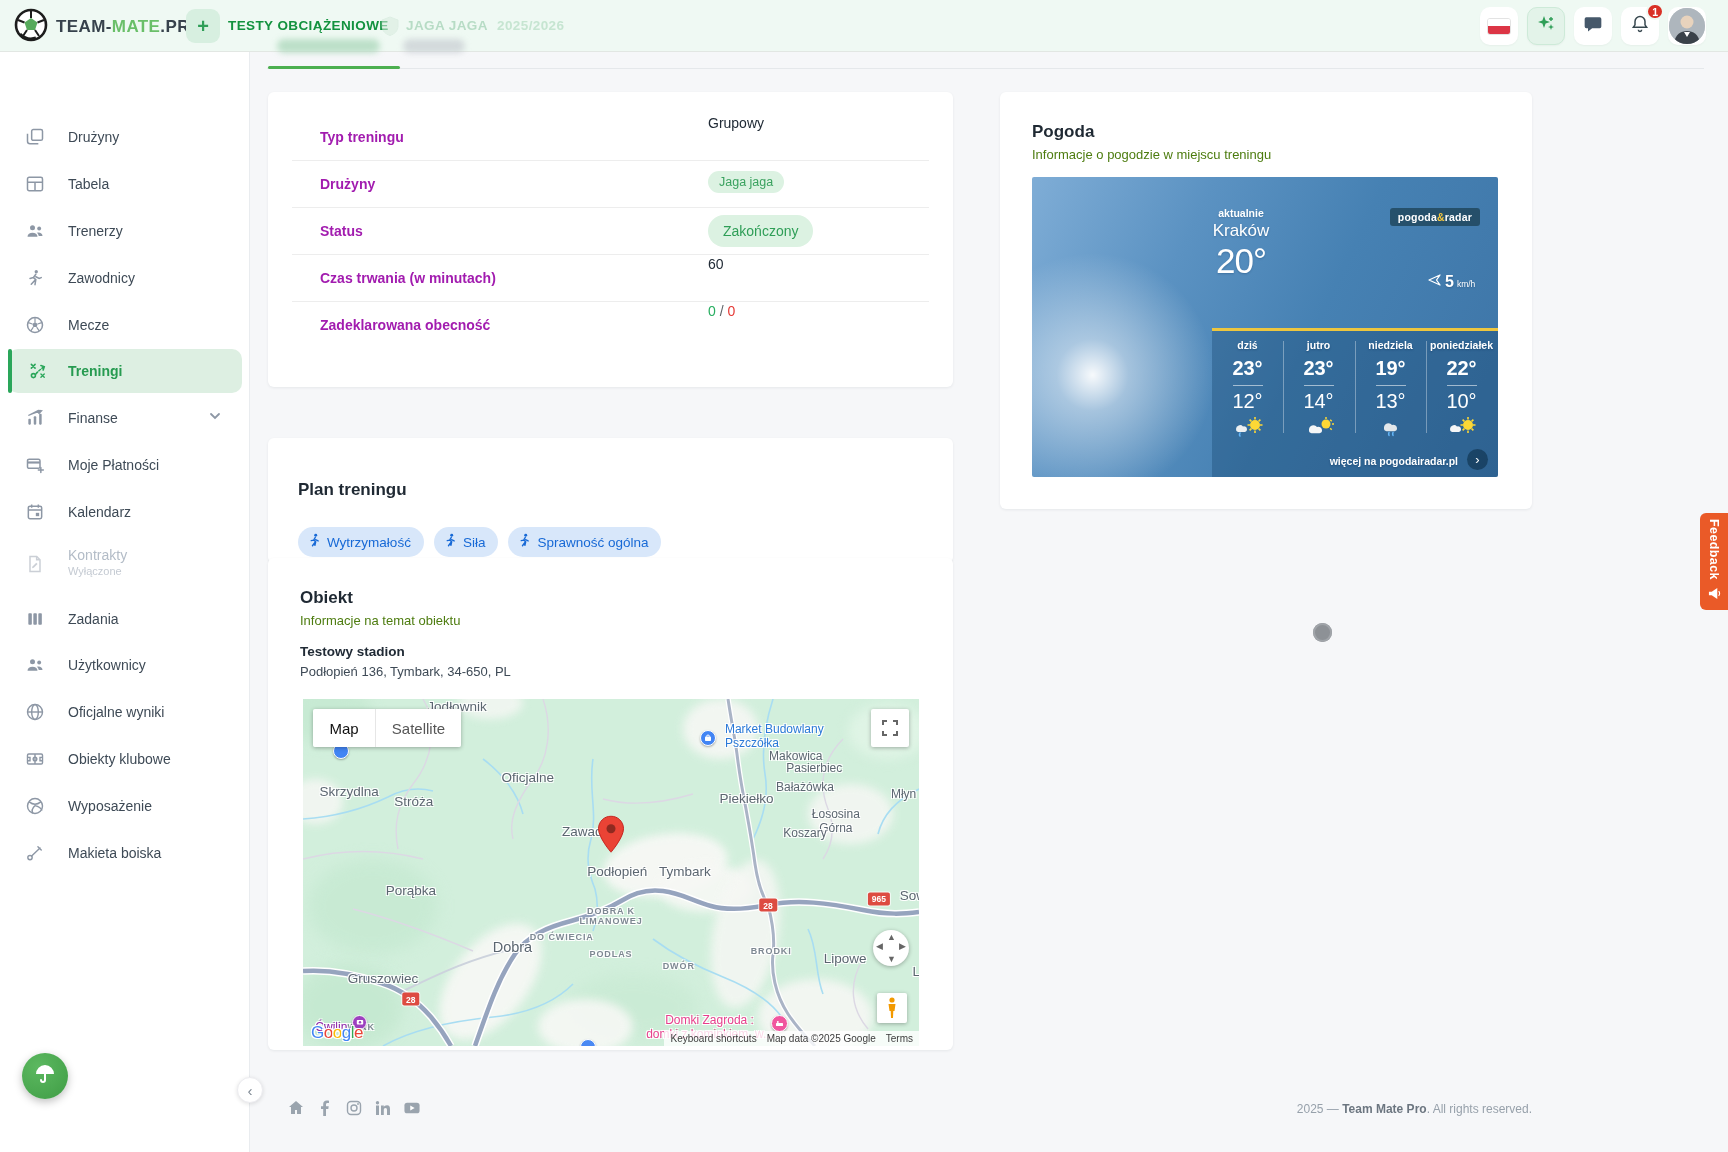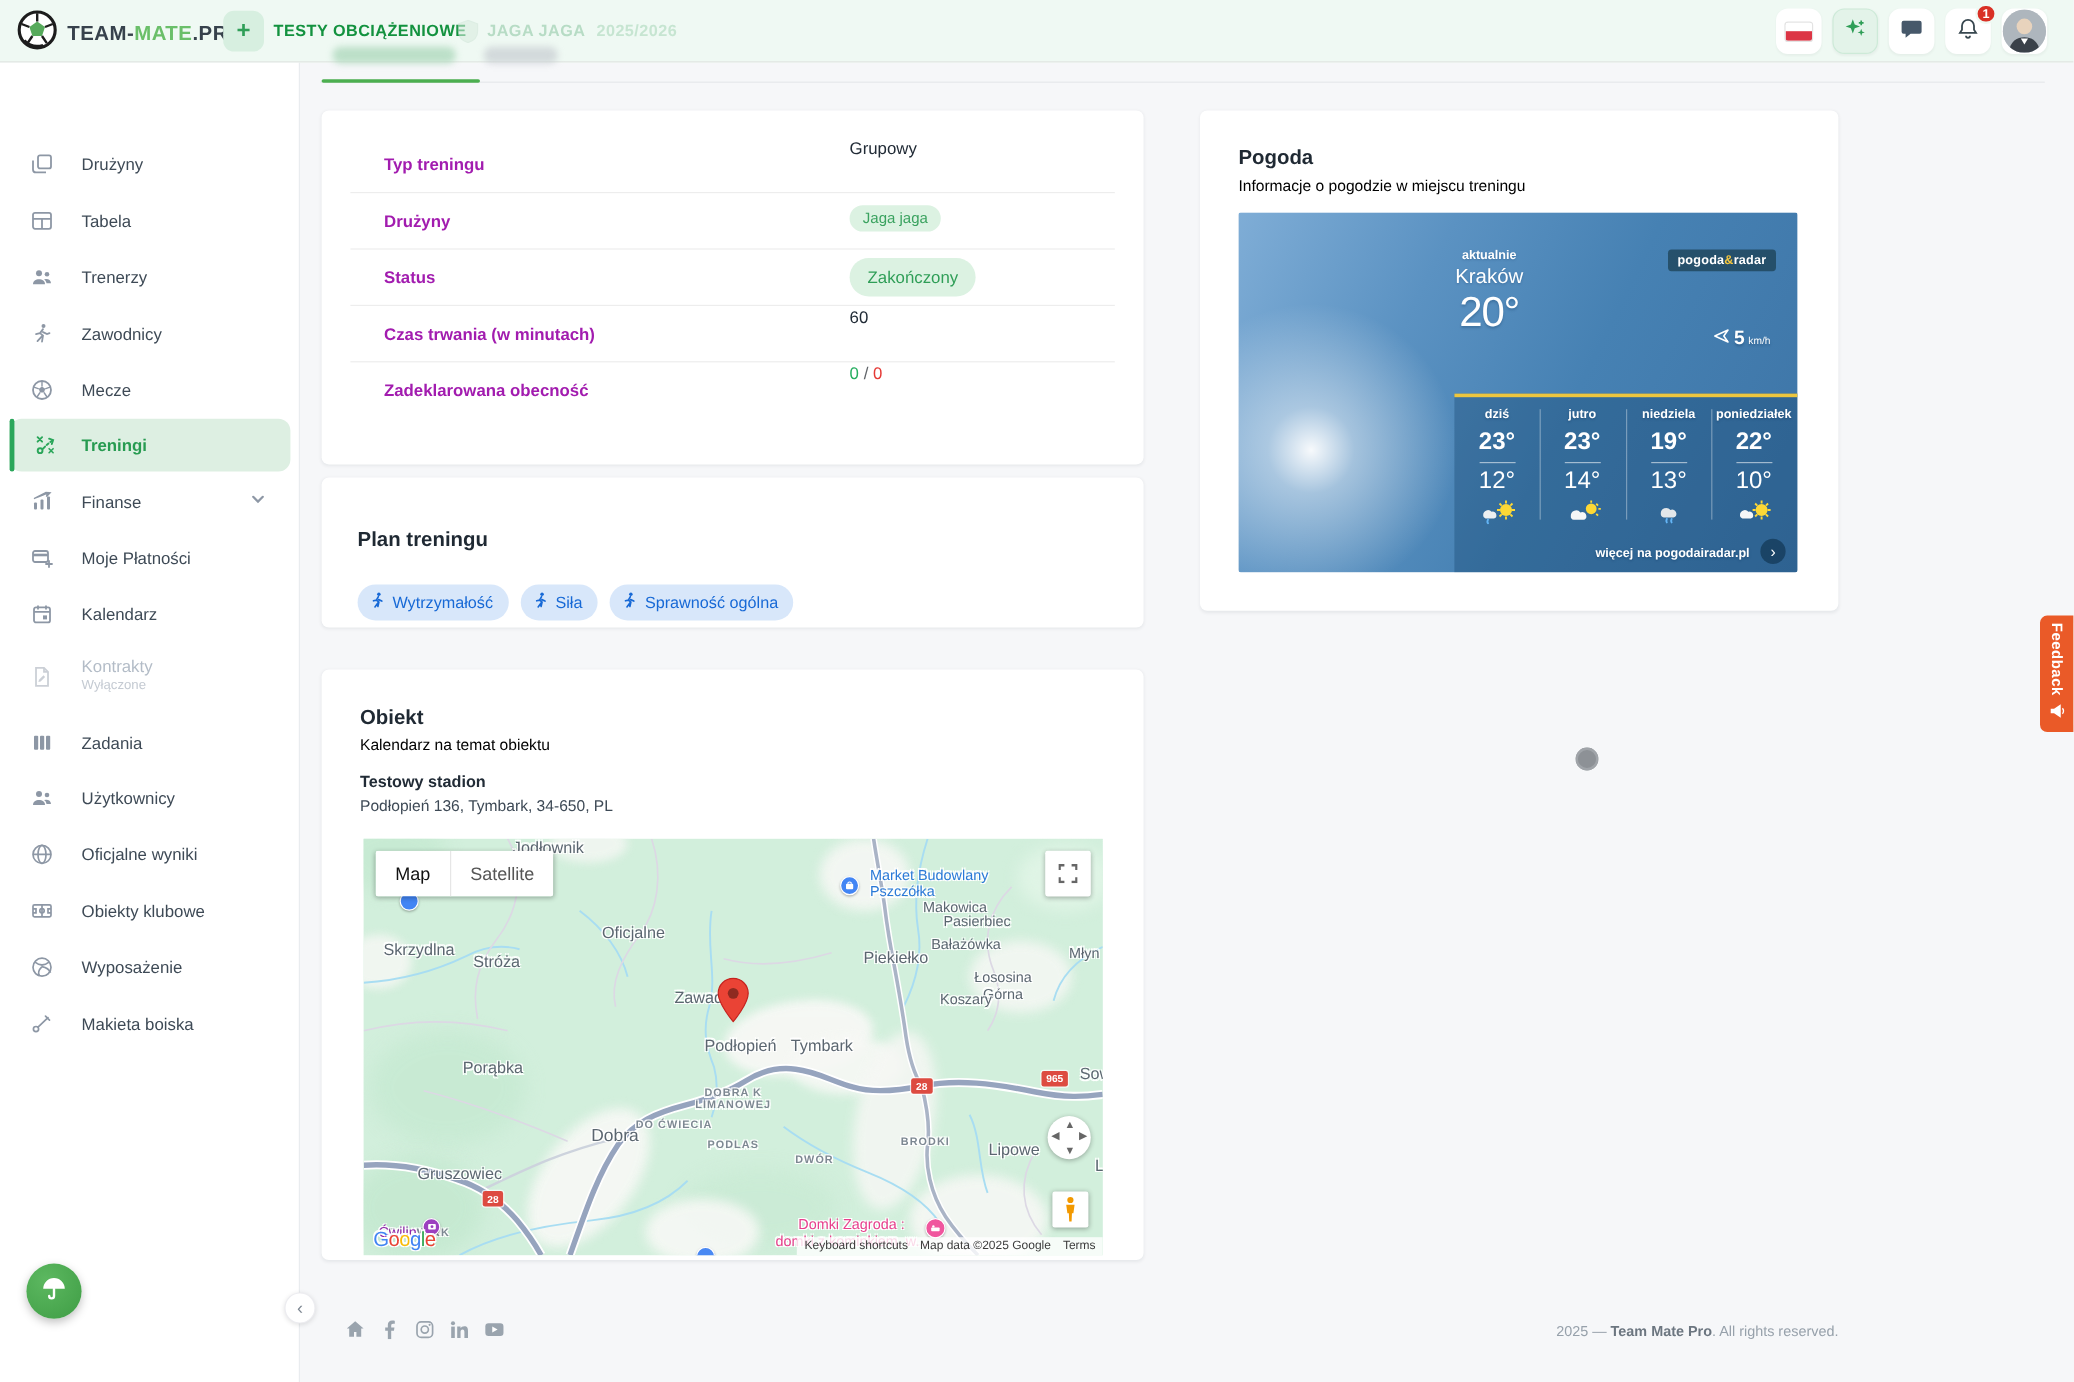--- a/index.html
+++ b/index.html
@@ -39,21 +39,21 @@
   .side-item.active-pill .slb { color:#279b51; font-weight:700; left:60px; }
   .side-item.active-pill .sic { left:20px; }
   .chev { position:absolute; left:208px; }
 
   
   .tabline { position:absolute; left:267px; top:68px; width:1437px; height:1px; background:#e5e8eb; z-index:5; }
   .tabline-active { position:absolute; left:268px; top:66px; width:132px; height:3px; background:#4caf50; border-radius:2px; z-index:6; }
 
   .card { position:absolute; background:#fff; border-radius:6px; box-shadow:0 1px 3px rgba(16,24,40,.07); }
   .card-title { font-size:17px; font-weight:700; color:#1f2933; }
-  .card-sub { font-size:13px; color:#000000; }
+  .card-sub { font-size:13px; color:#4d7c0f; }
 
   
   .drow { position:absolute; left:24px; width:637px; height:47px; }
   .drow .dl { position:absolute; left:28px; top:15px; font-size:14px; font-weight:700; color:#a21caf; }
   .drow .dv { position:absolute; left:416px; top:1px; font-size:14px; color:#212b36; }
   .drow.sep { border-bottom:1px solid #ededed; }
   .pill-green { display:inline-block; background:#dcf2e2; color:#3aa25f; font-size:12.5px; padding:4px 11px; border-radius:13px; }
   .pill-green.lg { font-size:14px; padding:8px 15px; border-radius:18px; color:#2f9e57; }
   .ratio .g { color:#27ae60; } .ratio .s { color:#5f6368; } .ratio .r { color:#e53935; }
 
@@ -345,21 +345,21 @@
         <span class="dl">Czas trwania (w minutach)</span>
         <span class="dv">60</span>
       </div>
       <div class="drow" style="top:188px">
         <span class="dl">Zadeklarowana obecność</span>
         <span class="dv ratio"><span class="g">0</span> <span class="s">/</span> <span class="r">0</span></span>
       </div>
     </div>
   </div>
 
-  <div class="card" style="left:268px; top:398px; width:685px; height:125px;">
+  <div class="card" style="left:268px; top:438px; width:685px; height:125px;">
     <div class="card-title" style="position:absolute; left:30px; top:42px;">Plan treningu</div>
     <div class="tagrow">
       <span class="tag">
         <span><svg width="13" height="15" viewBox="0 0 16 18" fill="none" stroke="#1769d6" stroke-width="1.7" stroke-linecap="round">
               <circle cx="9.5" cy="2.5" r="1.8" fill="#1769d6" stroke="none"></circle>
               <path d="M9 5 L7 8.5 L9.5 10.5 L8.5 15 M7 8.5 L4 9.2 M9.3 8 L12.5 9.5 M9 10.8 L5.5 15.5"></path>
             </svg></span>
         <span>Wytrzymałość</span>
       </span>
       <span class="tag">
@@ -449,21 +449,21 @@
               </svg></div>
         </div>
         <div class="wx-more">więcej na pogodairadar.pl</div>
         <div class="wx-arrow">›</div>
       </div>
     </div>
   </div>
 
   <div class="card" style="left:268px; top:558px; width:685px; height:492px;">
     <div class="card-title" style="position:absolute; left:32px; top:30px;">Obiekt</div>
-    <div class="card-sub" style="position:absolute; left:32px; top:55px;">Kalendarz na temat obiektu</div>
+    <div class="card-sub" style="position:absolute; left:32px; top:55px;">Informacje na temat obiektu</div>
     <div style="position:absolute; left:32px; top:86px; font-size:13.5px; font-weight:700; color:#212b36;">Testowy stadion</div>
     <div style="position:absolute; left:32px; top:106px; font-size:13px; color:#3e4a56;">Podłopień 136, Tymbark, 34-650, PL</div>
 
     <div class="map">
 
       <div class="blob" style="left:-20px; top:-15px; width:90px; height:60px; background:#c5e9d1; filter:blur(7px); opacity:.8;"></div>
       <div class="blob" style="left:5px; top:160px; width:130px; height:95px; background:#c5e9d1; filter:blur(8px); opacity:.75;"></div>
       <div class="blob" style="left:-10px; top:265px; width:110px; height:85px; background:#c3e8cf; filter:blur(8px); opacity:.8;"></div>
       <div class="blob" style="left:265px; top:275px; width:130px; height:65px; background:#c8ead3; filter:blur(8px); opacity:.7;"></div>
       <div class="blob" style="left:545px; top:5px; width:80px; height:55px; background:#dff4e5; filter:blur(6px);"></div>

